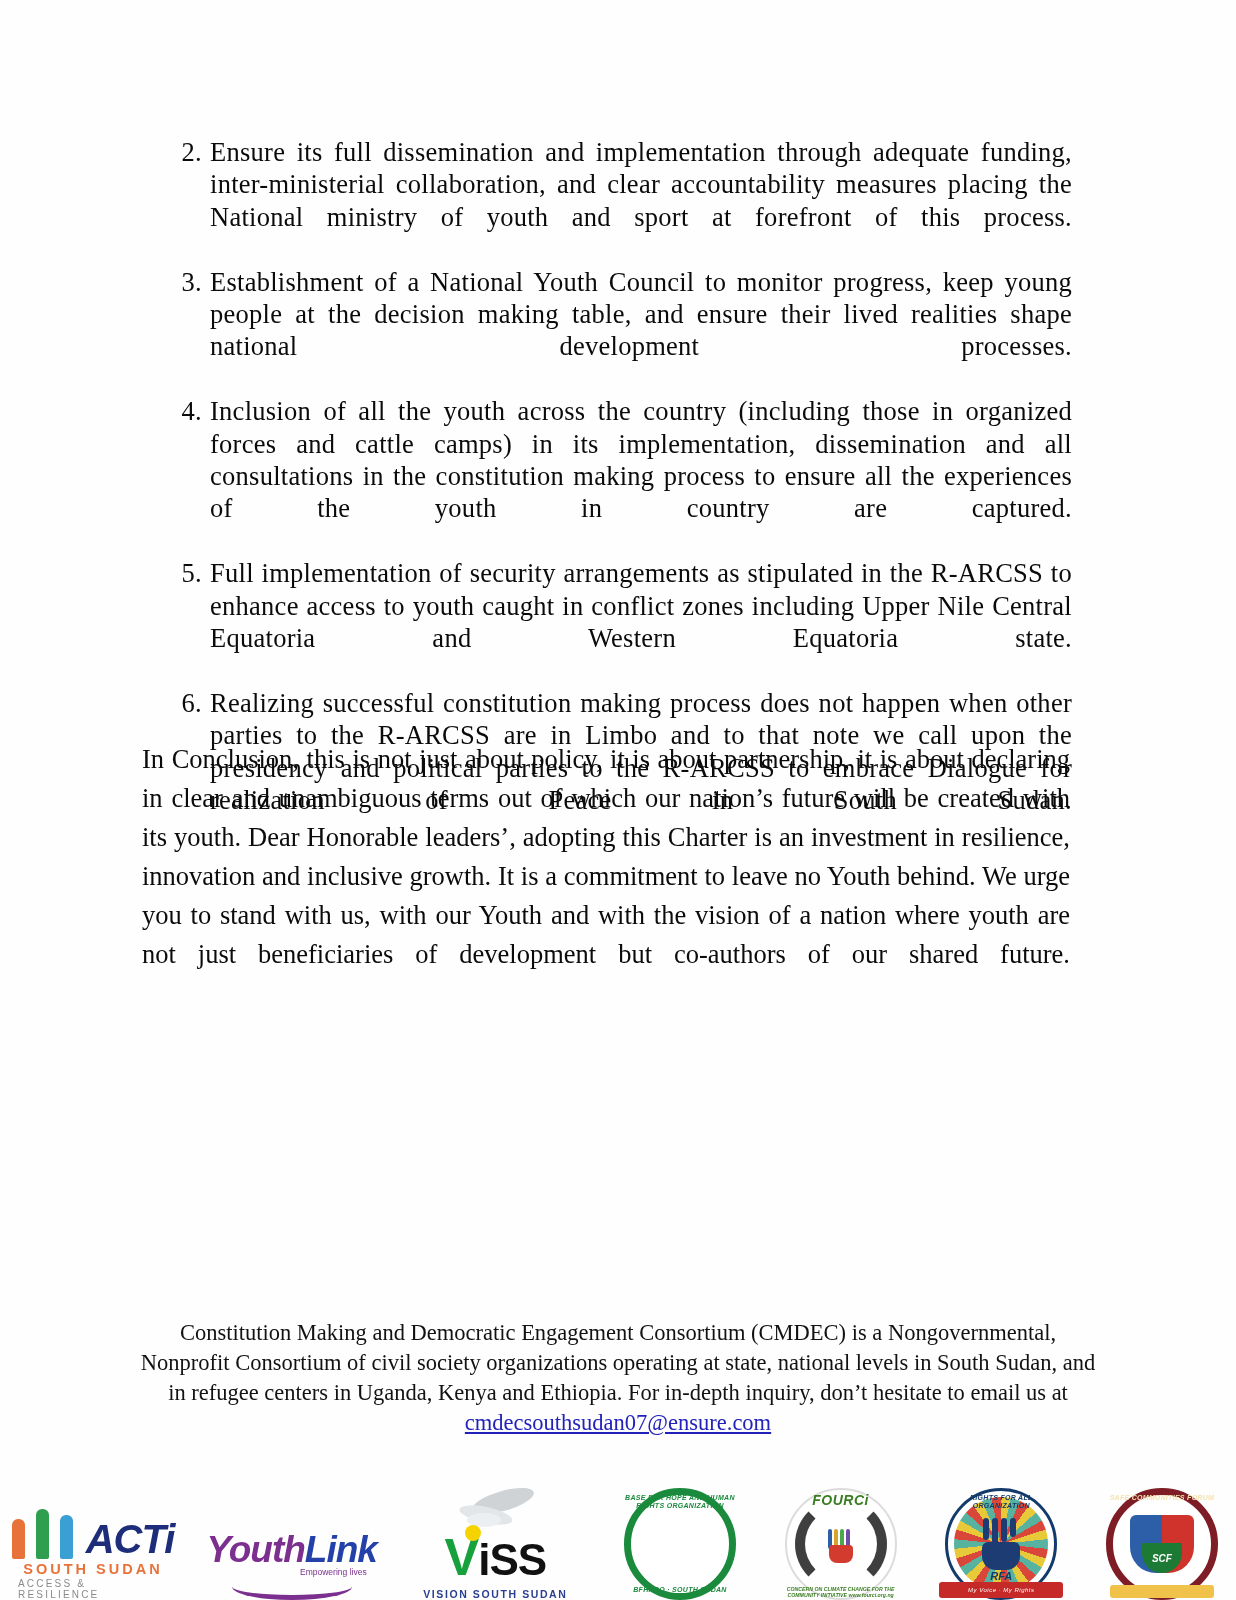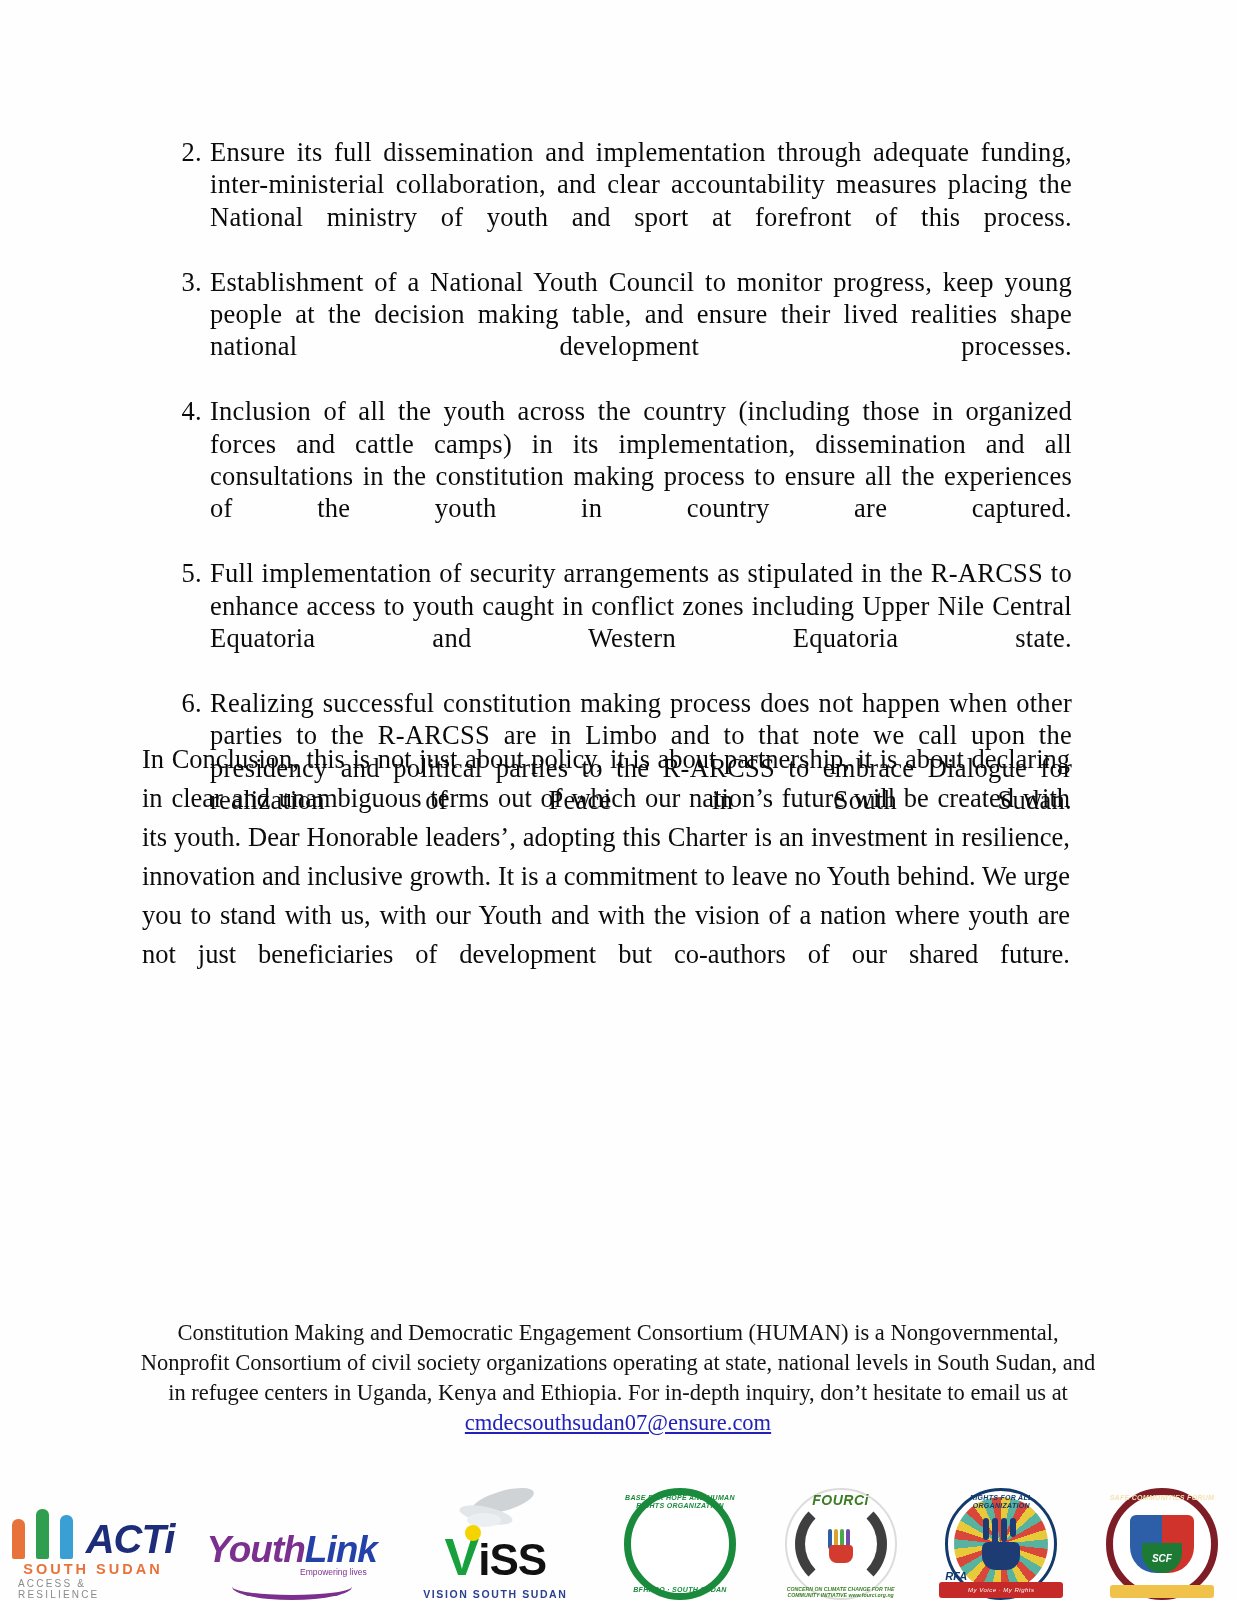--- a/index.html
+++ b/index.html
@@ -316,21 +316,21 @@
   .rfa-palm { position:absolute; bottom:0; left:4px; width:38px; height:28px; background:#1d3c73; border-radius: 6px 6px 14px 14px; }
   .rfa-fingers { position:absolute; top:0; left:5px; display:flex; gap:3px; }
   .rfa-fingers i { display:block; width:6px; background:#1d3c73; border-radius:3px; }
   .rfa-band {
     position:absolute; bottom:2px; left:-6px; right:-6px; height: 16px;
     background:#c62a28; border-radius: 3px;
     display:flex; align-items:center; justify-content:center;
     font-family:"Liberation Sans", sans-serif; font-size:6px; color:#fff; letter-spacing:.5px;
   }
   .rfa-initials {
-    position:absolute; bottom: 18px; left:0; right:0; text-align:left;
+    position:absolute; bottom: 18px; left:0; right:0; text-align:center;
     font-family:"Liberation Sans", sans-serif; font-weight:bold; font-size:11px; color:#123a6b;
   }
 
   
   .seal-scf .seal-ring { border: 7px solid #7e1d25; background: #ffffff; }
   .seal-scf .seal-text-top, .seal-scf .seal-text-bottom { color: #f3e3b0; }
   .scf-shield {
     position: relative; width: 64px; height: 58px;
     background: linear-gradient(90deg, #2c5fa8 0 50%, #d0322c 50% 100%);
     border-radius: 6px 6px 26px 26px;
@@ -377,21 +377,21 @@
     <li class="rec-item">
       <span class="rec-num">6.</span>
       <span class="rec-text">Realizing successful constitution making process does not happen when other parties to the R-ARCSS are in Limbo and to that note we call upon the presidency and political parties to the R-ARCSS to embrace Dialogue for realization of Peace in South Sudan.</span>
     </li>
 
   </ol>
 
   <p class="conclusion">In Conclusion, this is not just about policy, it is about partnership, it is about declaring in clear and unambiguous terms out of which our nation’s future will be created with its youth. Dear Honorable leaders’, adopting this Charter is an investment in resilience, innovation and inclusive growth. It is a commitment to leave no Youth behind. We urge you to stand with us, with our Youth and with the vision of a nation where youth are not just beneficiaries of development but co-authors of our shared future.</p>
 
 
-  <p class="footer-blurb"><span>Constitution Making and Democratic Engagement Consortium (HUMAN) is a Nongovernmental, Nonprofit Consortium of civil society organizations operating at state, national levels in South Sudan, and in refugee centers in Uganda, Kenya and Ethiopia. For in-depth inquiry, don’t hesitate to email us at </span><span class="email-link">cmdecsouthsudan07@ensure.com</span></p>
+  <p class="footer-blurb"><span>Constitution Making and Democratic Engagement Consortium (CMDEC) is a Nongovernmental, Nonprofit Consortium of civil society organizations operating at state, national levels in South Sudan, and in refugee centers in Uganda, Kenya and Ethiopia. For in-depth inquiry, don’t hesitate to email us at </span><span class="email-link">cmdecsouthsudan07@ensure.com</span></p>
 
   <div class="logo-strip">
 
     <div class="logo logo-acti">
       <div class="acti-mark">
         <span class="acti-person acti-p1"></span>
         <span class="acti-person acti-p2"></span>
         <span class="acti-person acti-p3"></span>
         <span class="acti-word">ACTi</span>
       </div>

